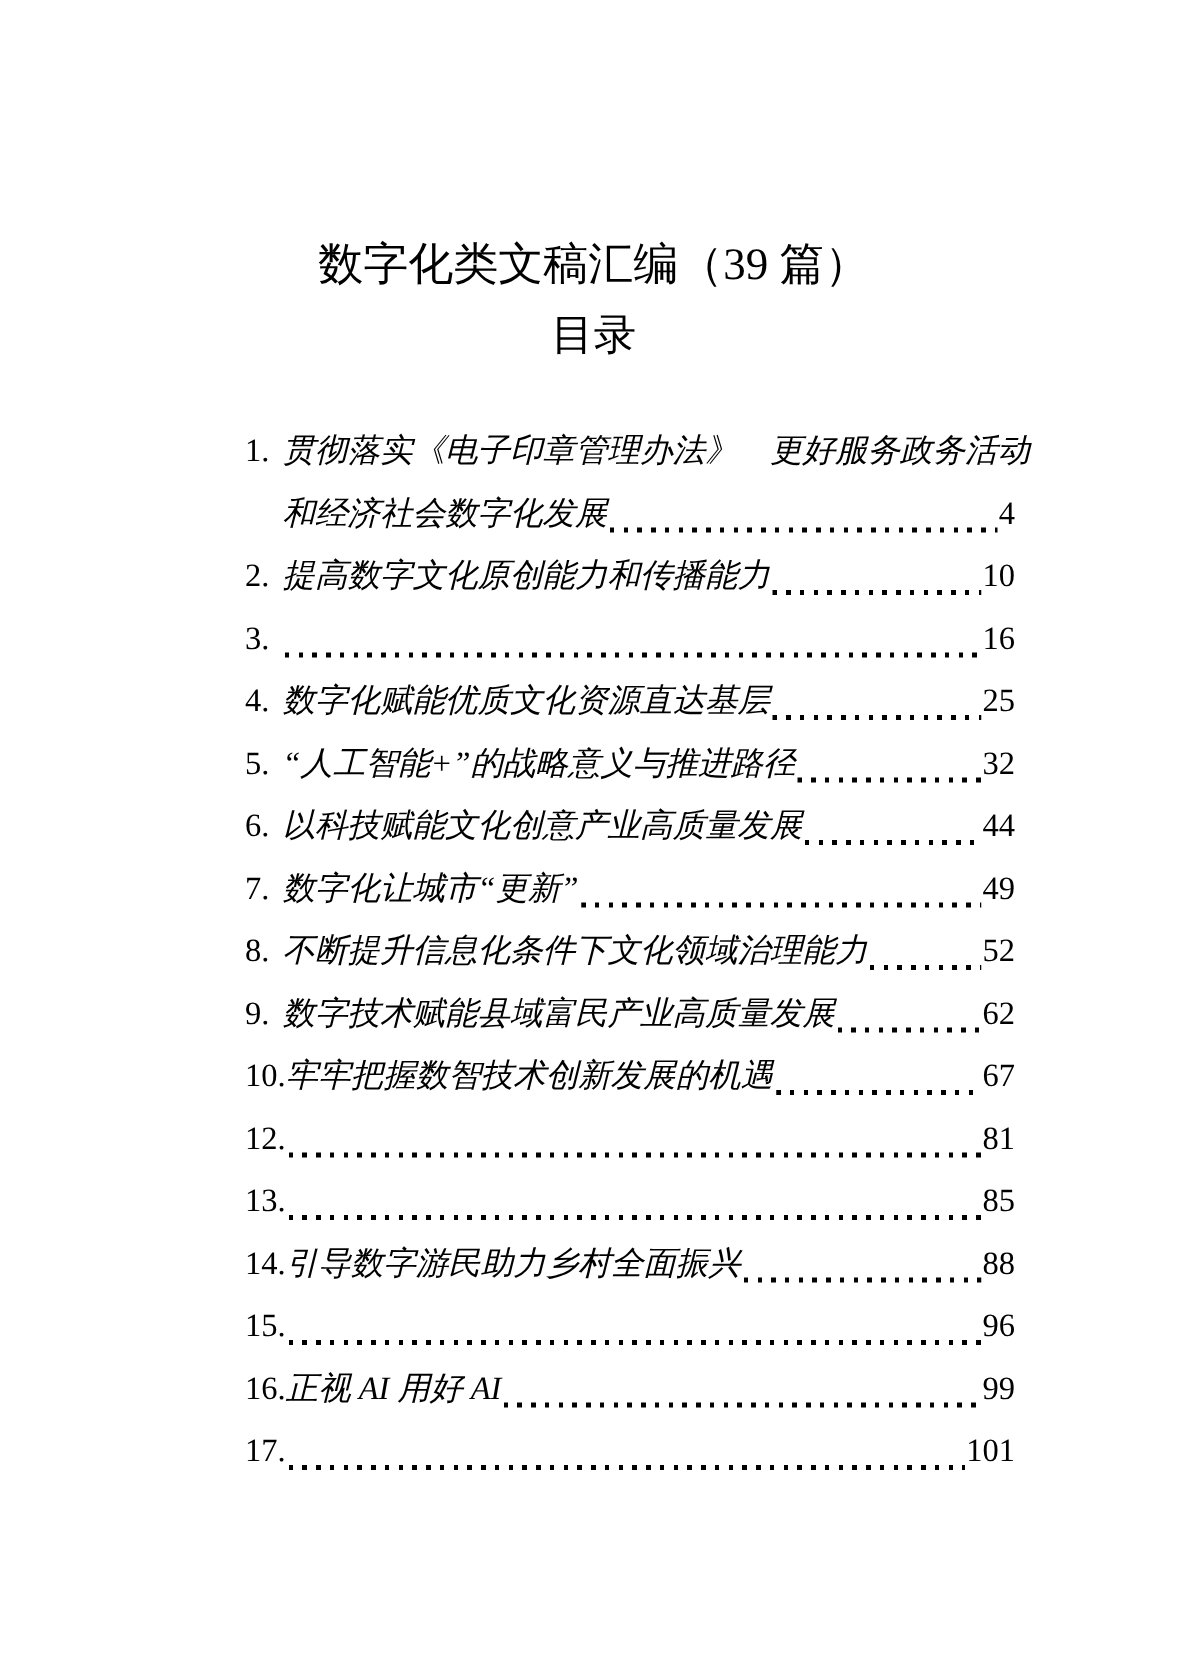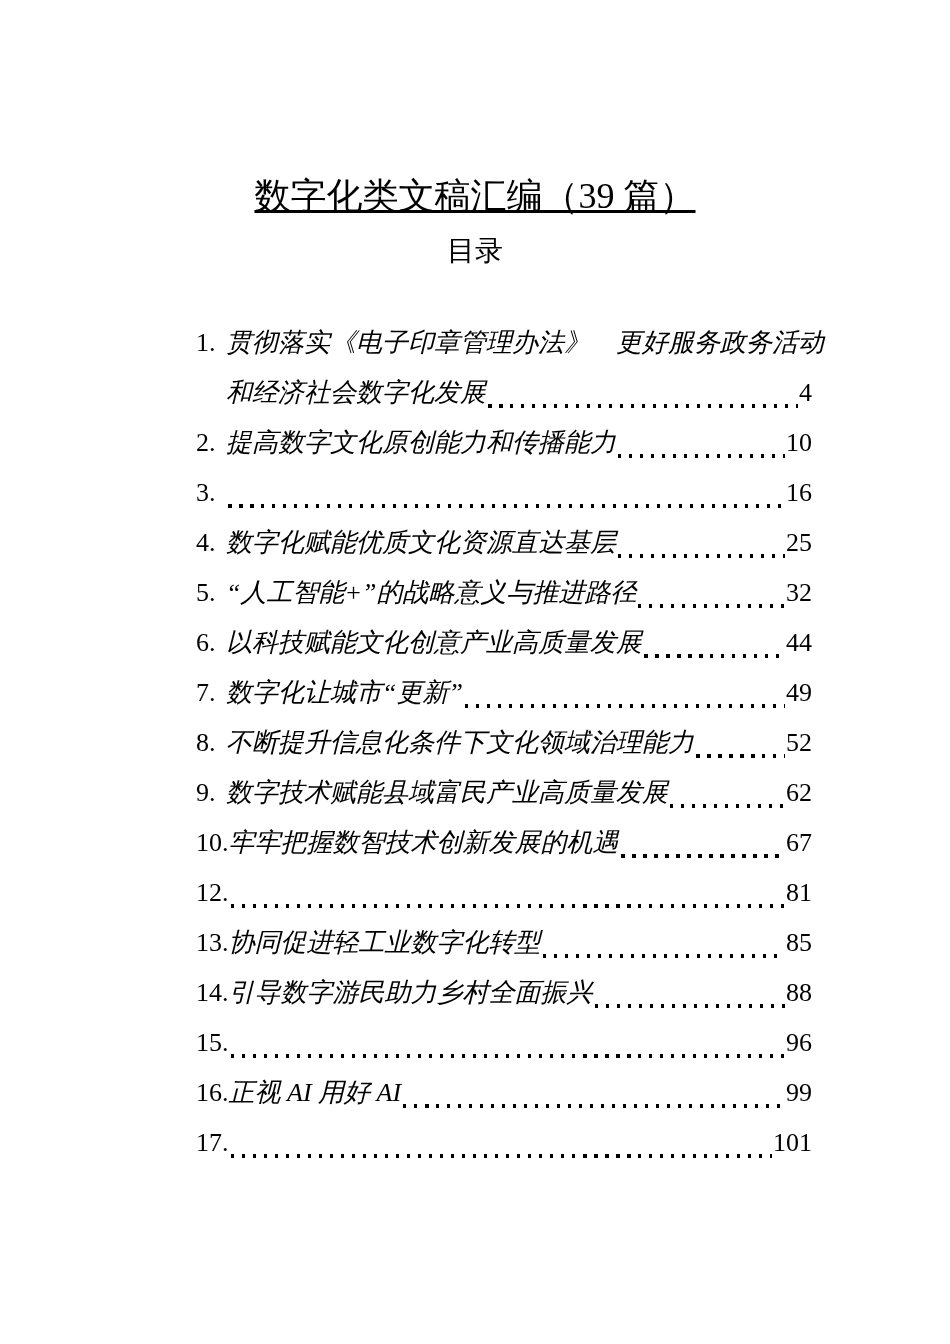--- a/index.html
+++ b/index.html
@@ -11,33 +11,32 @@
   .page {
     position: relative;
     width: 950px;
     height: 1344px;
     background: #ffffff;
     color: #000000;
     font-family: "Liberation Serif", "DejaVu Serif", serif;
     overflow: hidden;
   }
   .doc-title {
-    margin: 0;
+    margin: 15px;
     padding-top: 174px;
     text-align: center;
     font-size: 36px;
     font-weight: 400;
     line-height: 44px;
     white-space: pre;
-    text-decoration: underline;
   }
   .toc-heading {
     margin: 12px 0 0 0;
     text-align: center;
-    font-size: 28px;
+    font-size: 34px;
     font-weight: 400;
     line-height: 42px;
     white-space: pre;
   }
   .toc {
     margin: 46px 0 0 196px;
     width: 616px;
     font-size: 26px;
   }
   .toc-entry { display: block; }
@@ -103,21 +102,21 @@
       <div class="toc-entry">
         <div class="toc-line"><span class="toc-num">9.</span><span class="toc-text">数字技术赋能县域富民产业高质量发展</span><span class="dots"></span><span class="toc-page">62</span></div>
       </div>
       <div class="toc-entry">
         <div class="toc-line"><span class="toc-num">10.</span><span class="toc-text">牢牢把握数智技术创新发展的机遇</span><span class="dots"></span><span class="toc-page">67</span></div>
       </div>
       <div class="toc-entry">
         <div class="toc-line"><span class="toc-num">12.</span><span class="dots"></span><span class="toc-page">81</span></div>
       </div>
       <div class="toc-entry">
-        <div class="toc-line"><span class="toc-num">13.</span><span class="toc-text">协同促进轻工业数字化转型</span><span class="dots"></span><span class="toc-page">85</span></div>
+        <div class="toc-line"><span class="toc-num">13.</span><span class="dots"></span><span class="toc-page">85</span></div>
       </div>
       <div class="toc-entry">
         <div class="toc-line"><span class="toc-num">14.</span><span class="toc-text">引导数字游民助力乡村全面振兴</span><span class="dots"></span><span class="toc-page">88</span></div>
       </div>
       <div class="toc-entry">
         <div class="toc-line"><span class="toc-num">15.</span><span class="dots"></span><span class="toc-page">96</span></div>
       </div>
       <div class="toc-entry">
         <div class="toc-line"><span class="toc-num">16.</span><span class="toc-text">正视 AI 用好 AI</span><span class="dots"></span><span class="toc-page">99</span></div>
       </div>

